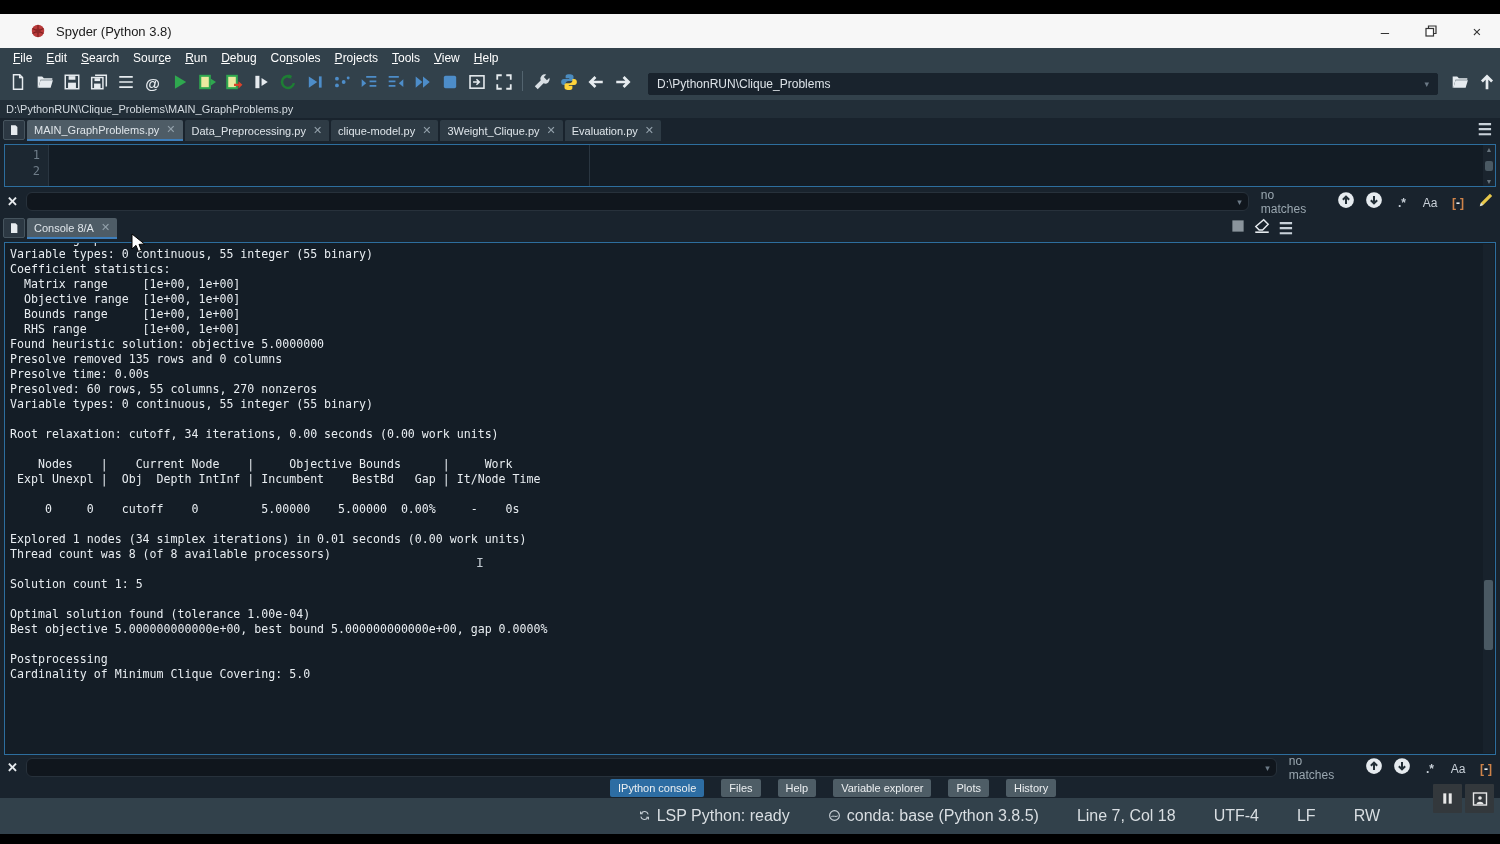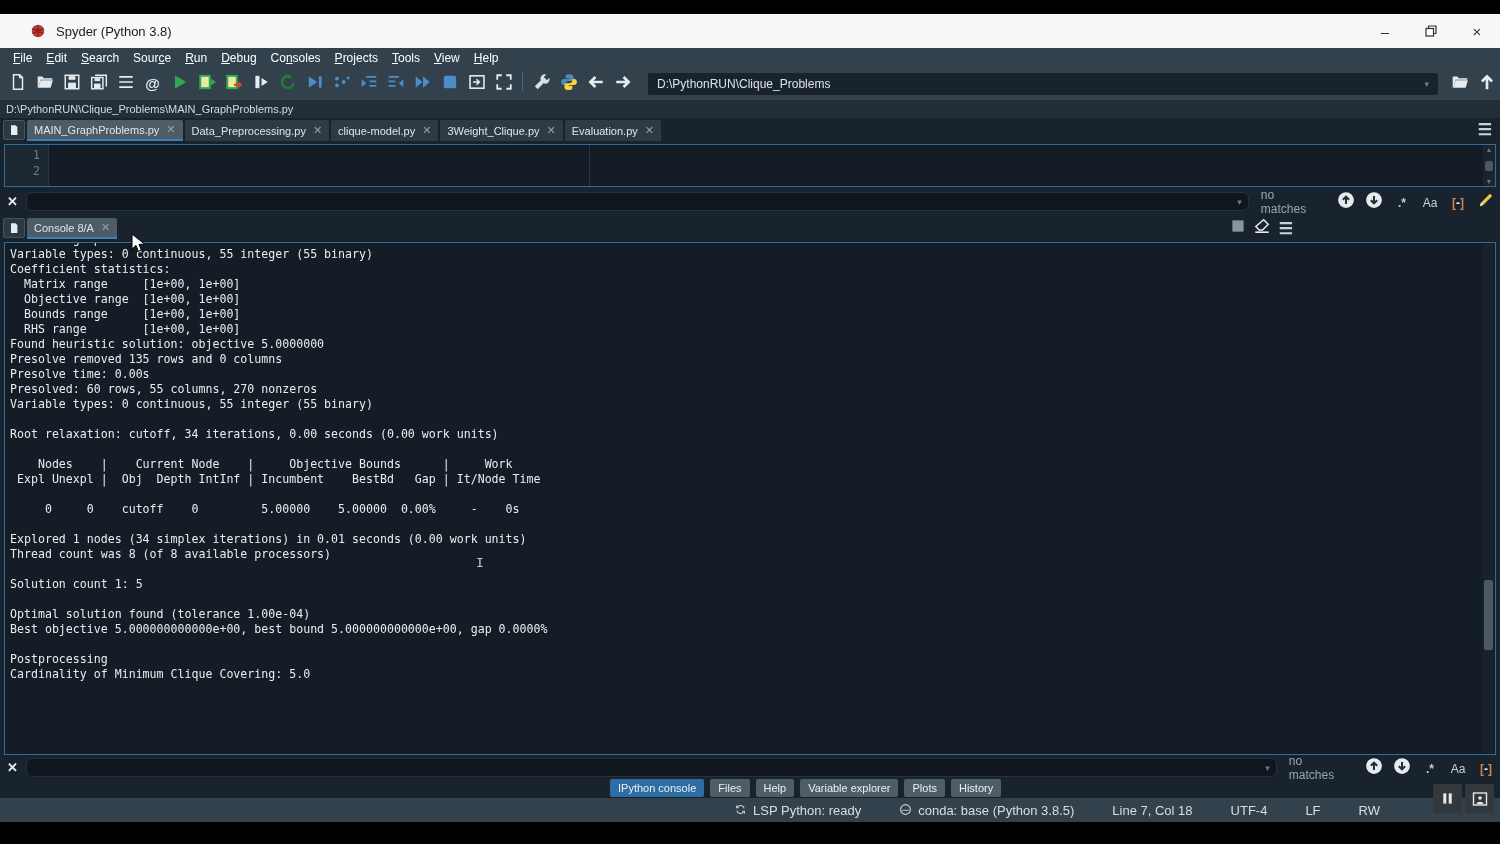--- a/index.html
+++ b/index.html
@@ -97,29 +97,29 @@
   
   #console { position:absolute; top:242px; left:4px; width:1492px; height:513px;
     background:#141D26; border:1px solid #2D6E9E; overflow:hidden; }
   #console pre { font-family:"DejaVu Sans Mono", monospace; font-size:11.6px;
     line-height:15px; color:#E8EDF1; white-space:pre; margin-top:-11px; padding-left:5px; }
   #con-scroll { position:absolute; top:1px; right:1px; width:11px; height:509px; background:#18222C; }
   #con-thumb { position:absolute; top:336px; left:1px; width:9px; height:70px;
     background:#4A5963; border-radius:2px; }
 
   
-  #panetabs { position:absolute; top:779px; left:610px; height:19px; display:flex; gap:6px; }
+  #panetabs { position:absolute; top:779px; left:610px; height:19px; display:flex; gap:17px; }
   .ptab { height:18px; padding:0 8px; font-size:11px; display:flex; align-items:center;
     background:#4E5D66; color:#ECEFF1; border-radius:2px; }
   .ptab.active { background:#2D6DA3; }
 
   
-  #statusbar { position:absolute; top:798px; left:0; width:1500px; height:24px;
+  #statusbar { position:absolute; top:798px; left:0; width:1500px; height:36px;
     background:#32414B; display:flex; align-items:center; justify-content:flex-end;
-    padding-right:120px; gap:38px; font-size:13px; color:#D9DEE2; }
+    padding-right:120px; gap:38px; font-size:16px; color:#D9DEE2; }
   .status-item { display:flex; align-items:center; gap:6px; }
   .status-glyph { font-size:11px; color:#C9D1D7; }
 
   
   .overlay-btn { position:absolute; width:29px; height:29px; background:#33383C;
     display:flex; align-items:center; justify-content:center; border-radius:1px; }
   #btn-pause { top:784px; left:1433px; }
   #btn-screen { top:784px; left:1465px; }
 
   

